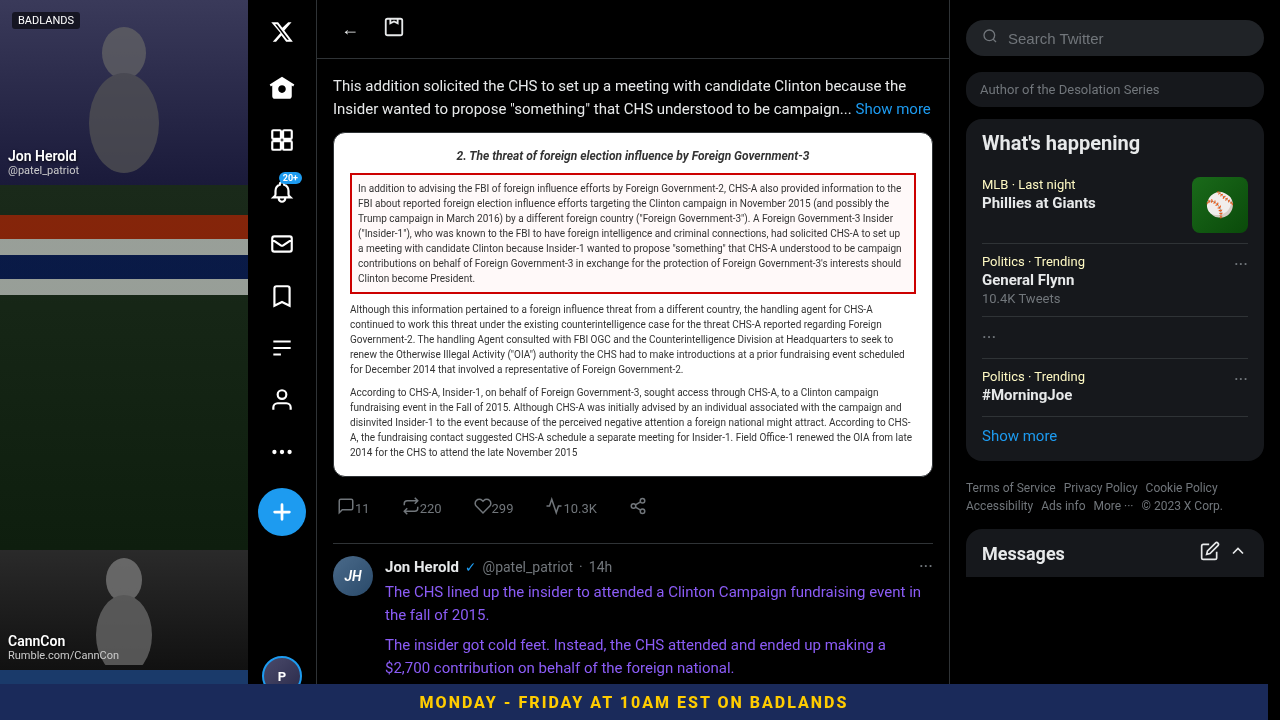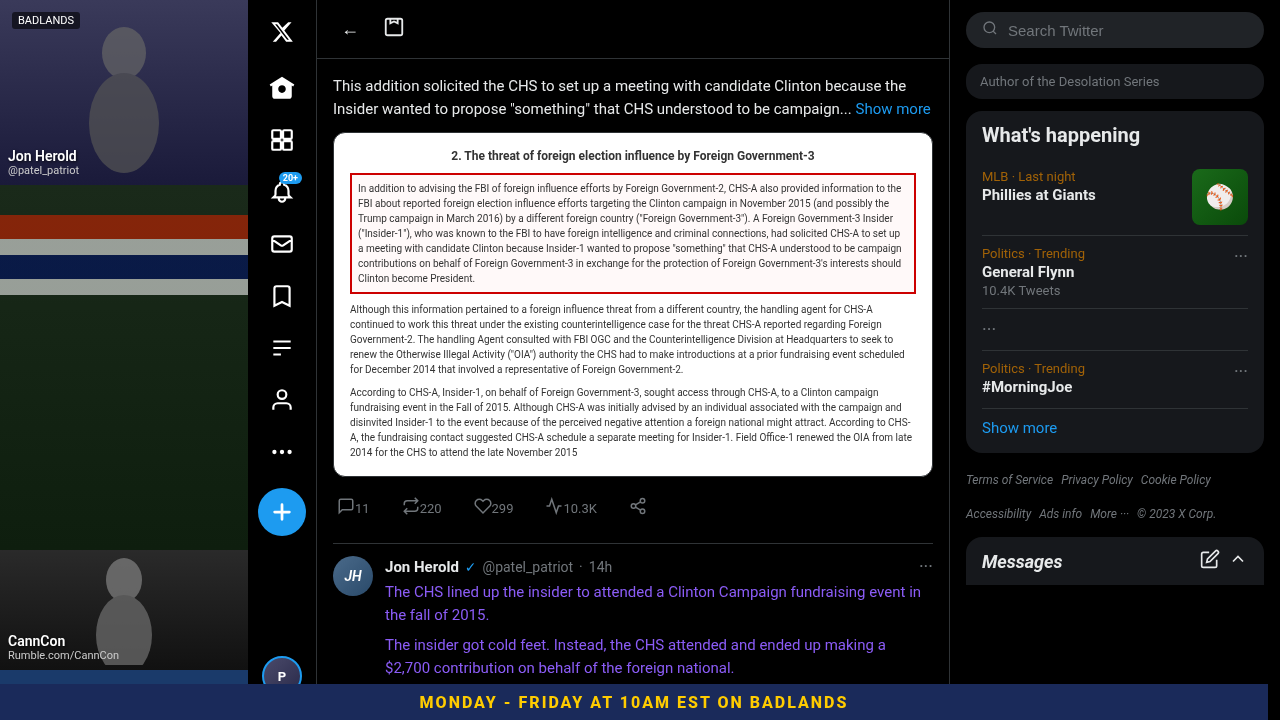--- a/index.html
+++ b/index.html
@@ -251,20 +251,21 @@
       margin-bottom: 12px;
       background: #fff;
       padding: 16px;
     }
     .doc-title {
       font-size: 12px;
       font-weight: 700;
       color: #333;
       text-align: center;
       margin-bottom: 10px;
+      font-style: italic;
     }
     .doc-body {
       font-size: 10px;
       color: #333;
       line-height: 1.5;
     }
     .doc-highlight {
       border: 2px solid #cc0000;
       padding: 6px;
       margin: 8px 0;
@@ -359,21 +360,21 @@
     }
     .doc-image-small .doc-body {
       font-size: 9px;
     }
 
     
     .right-sidebar {
       width: 330px;
       height: 644px;
       background: #000;
-      padding: 12px 16px;
+      padding: 20px 16px;
       overflow-y: hidden;
       flex-shrink: 0;
     }
     .search-bar {
       display: flex;
       align-items: center;
       background: #202327;
       border-radius: 50px;
       padding: 8px 16px;
       gap: 10px;
@@ -402,21 +403,21 @@
       color: #e7e9ea;
       margin-bottom: 12px;
     }
     .trend-item {
       padding: 10px 0;
       border-bottom: 1px solid #2f3336;
     }
     .trend-item:last-child { border-bottom: none; }
     .trend-meta {
       font-size: 13px;
-      color: #a16207;
+      color: #fef9c3;
       display: flex;
       align-items: flex-end;
       justify-content: space-between;
     }
     .trend-name {
       font-size: 15px;
       font-weight: 700;
       color: #e7e9ea;
       margin: 2px 0;
     }
@@ -449,25 +450,24 @@
       color: #1d9bf0;
       font-size: 15px;
       cursor: pointer;
       display: block;
       padding: 10px 0 4px;
     }
 
     .footer-links {
       display: flex;
       flex-wrap: wrap;
-      gap: 20px 8px;
+      gap: 4px 8px;
       font-size: 12px;
       color: #71767b;
       padding: 8px 0;
-      font-style: italic;
     }
     .footer-link {
       cursor: pointer;
       color: #71767b;
     }
 
     .messages-widget {
       background: #16181c;
       border-radius: 16px 16px 0 0;
       padding: 12px 16px;
@@ -475,21 +475,20 @@
     }
     .messages-header {
       display: flex;
       align-items: center;
       justify-content: space-between;
     }
     .messages-title {
       font-size: 18px;
       font-weight: 700;
       color: #e7e9ea;
-      font-style: italic;
     }
     .messages-actions {
       display: flex;
       gap: 8px;
     }
     .msg-action-btn {
       color: #e7e9ea;
       font-size: 18px;
       cursor: pointer;
     }

